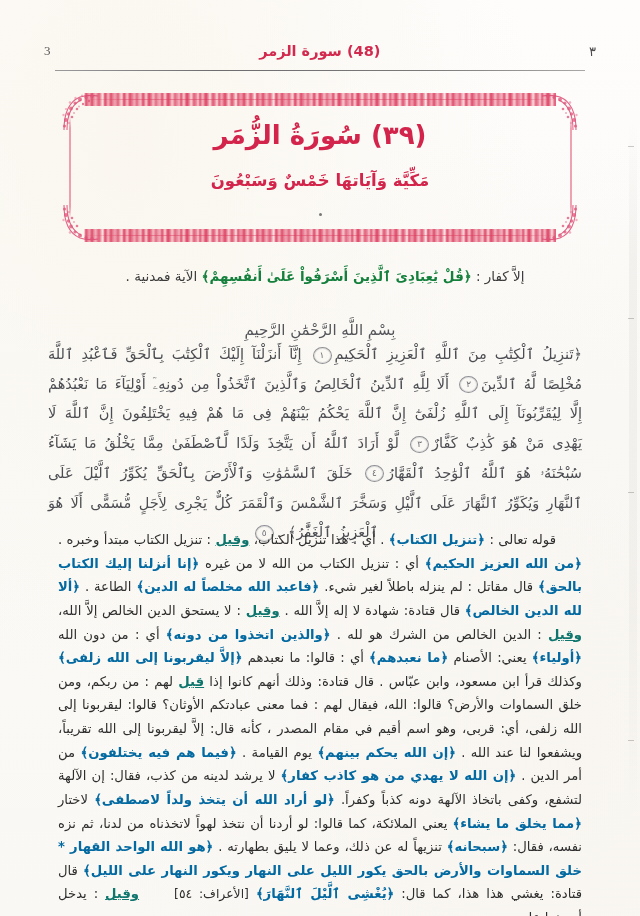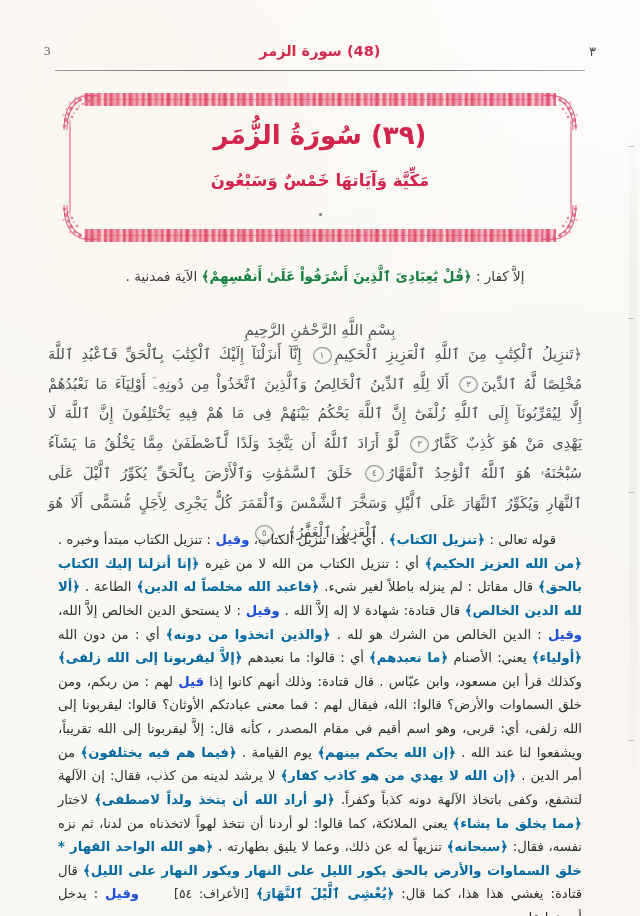--- a/index.html
+++ b/index.html
@@ -252,22 +252,23 @@
   .commentary p {
     margin: 0;
     text-indent: 0;
   }
   .commentary p.first { text-indent: 26px; }
   .q {
     color: #0369a1;
     font-weight: bold;
   }
   .kw {
-    color: #1d4ed8;
-    font-weight: bold;
+    color: #0f766e;
+    font-weight: bold;
+    text-decoration: underline;
   }
   .ref { color: #2e2e2e; font-size: 12.4px; margin-left: 28px; }
 
   
   .edge-artifact {
     position: absolute;
     right: 3px;
     top: 120px;
     width: 8px;
     height: 700px;

